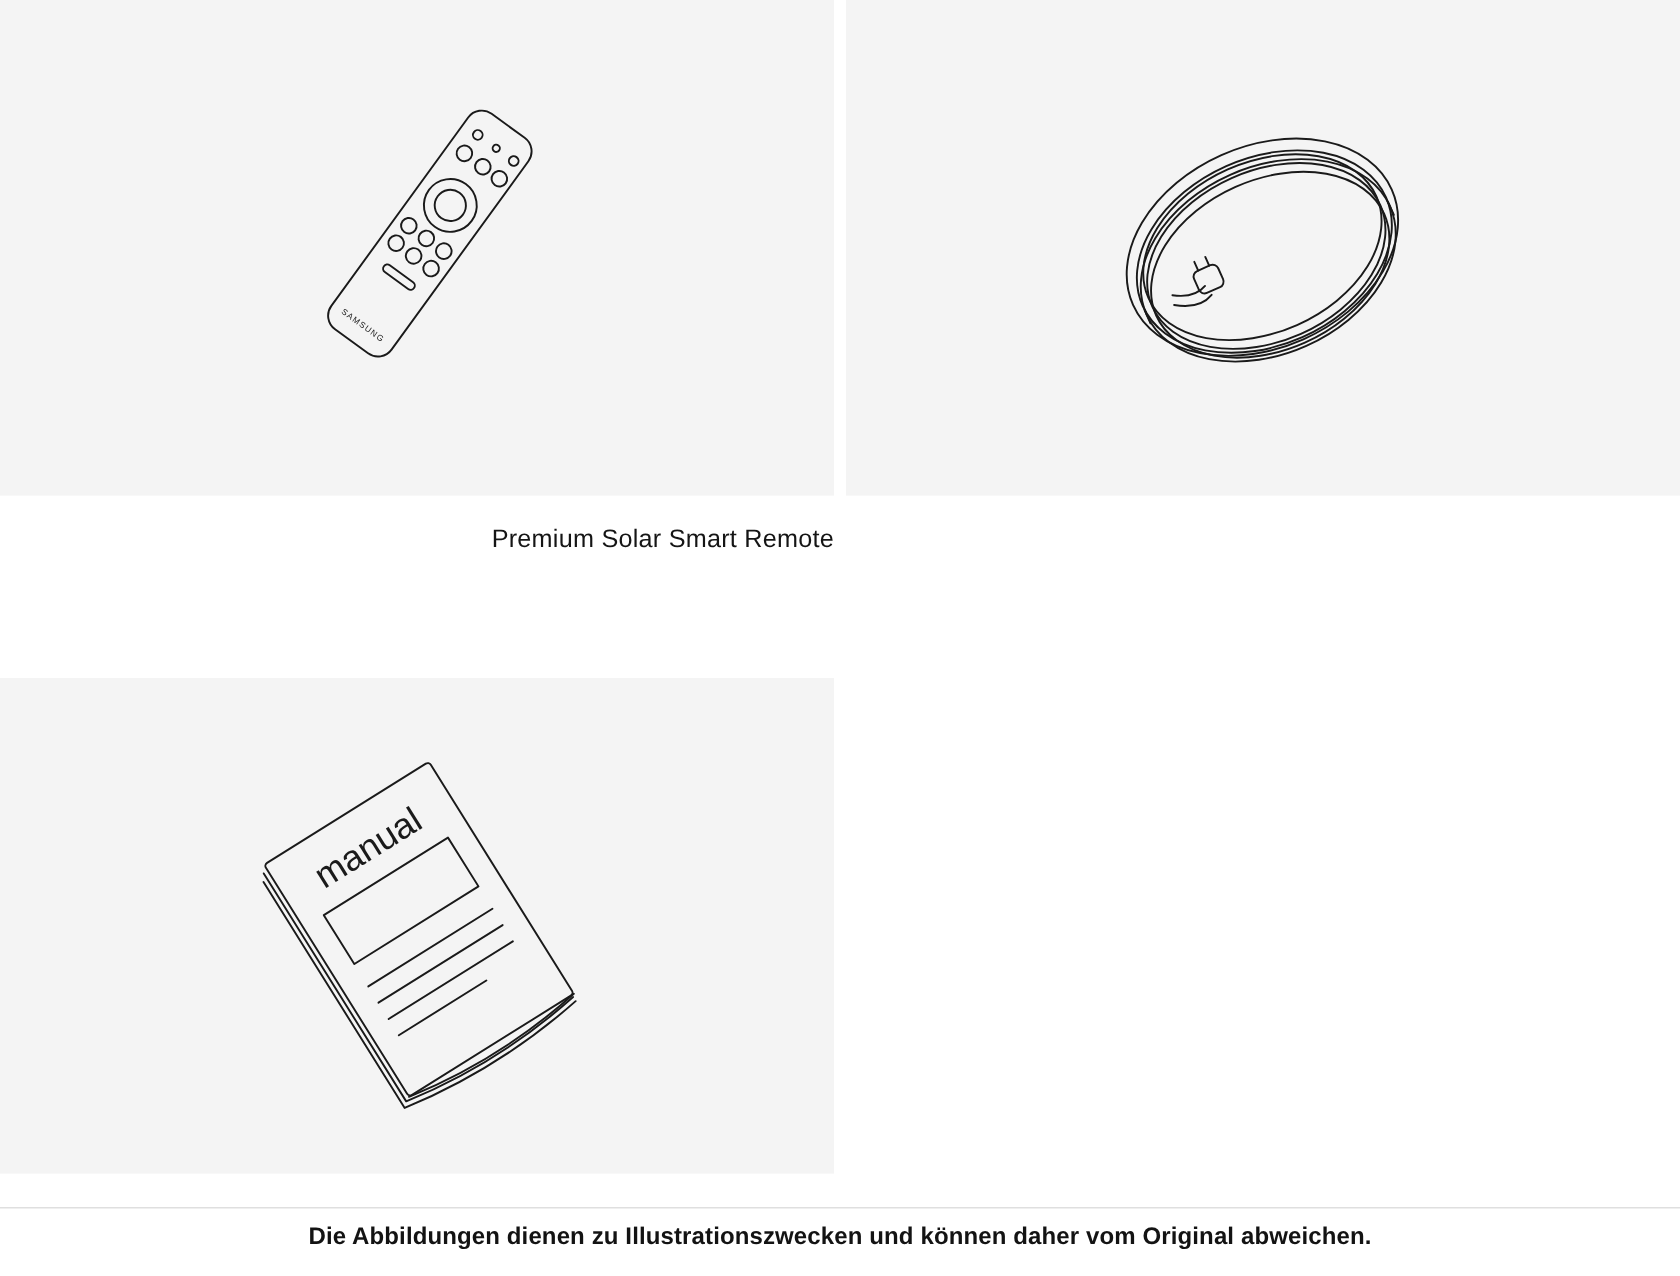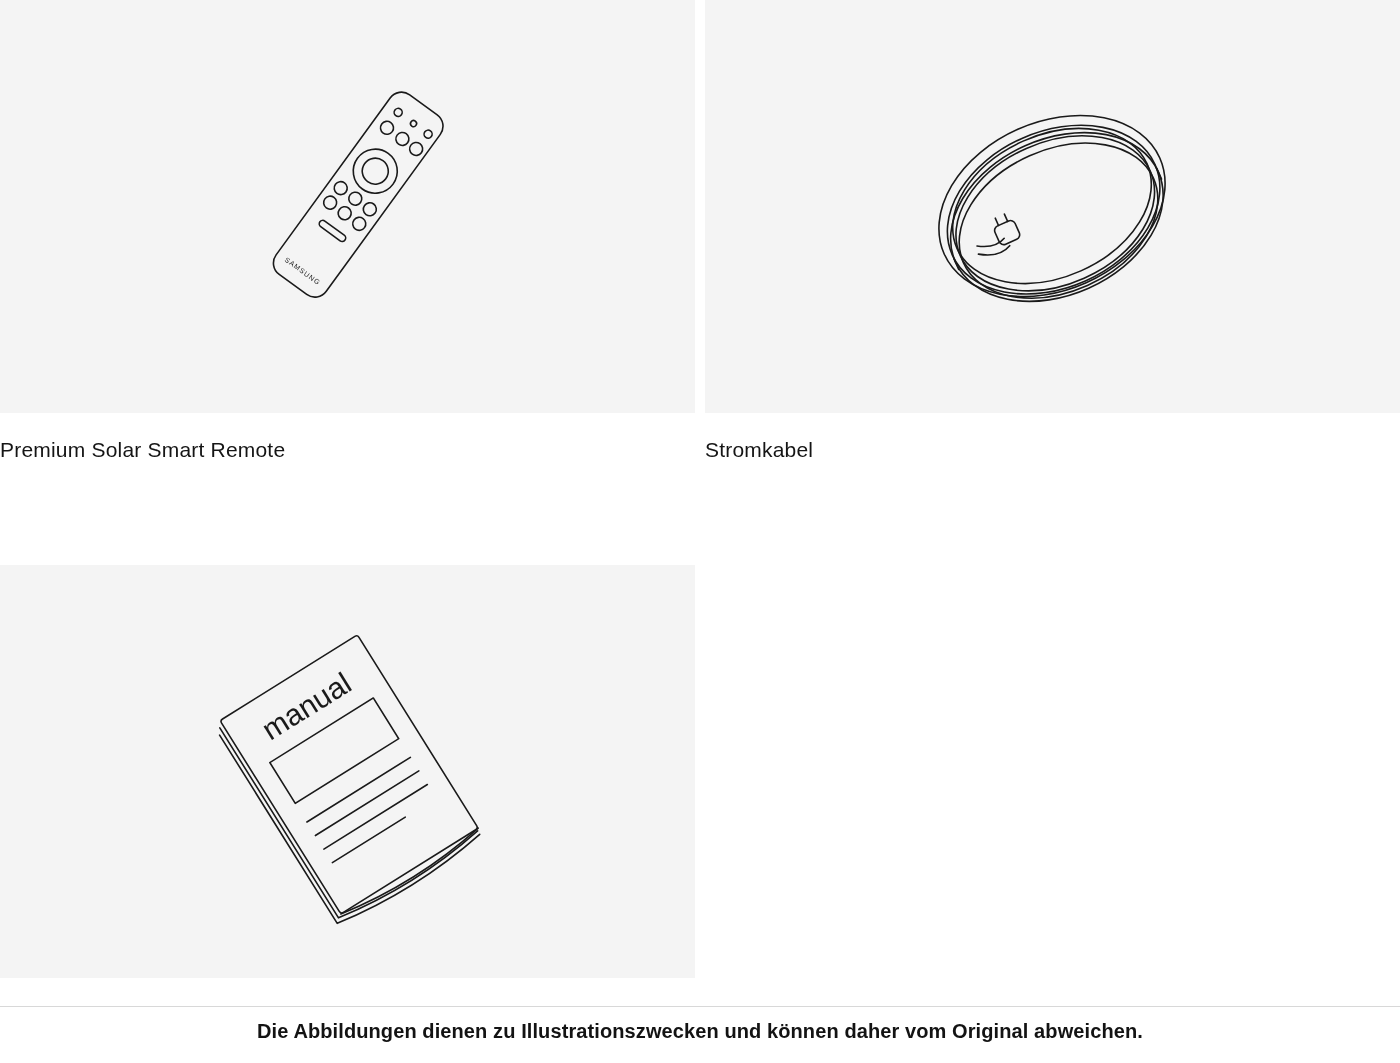--- a/index.html
+++ b/index.html
@@ -35,21 +35,21 @@
     background: #f4f4f4;
     display: flex;
     align-items: center;
     justify-content: center;
     box-sizing: border-box;
   }
   .caption {
     font-size: 21px;
     letter-spacing: 0.2px;
     color: #151515;
-    text-align: left;
+    text-align: right;
     padding-top: 25px;
     padding-bottom: 10px;
     width: 695px;
     font-weight: 400;
   }
   .row2 {
     margin-top: 93px;
   }
   .footer-wrap {
     position: absolute;
@@ -127,21 +127,20 @@
           <g transform="translate(272,246) rotate(-24)">
             <path d="M0 0 q 16 10 28 4"></path>
             <path d="M-2 8 q 18 12 32 5"></path>
             <rect x="22" y="-10" width="22" height="20" rx="5"></rect>
             <path d="M28 -10 L28 -18"></path>
             <path d="M38 -10 L38 -18"></path>
           </g>
         </g>
       </svg>
     </div>
-    <div class="caption">Stromkabel</div>
   </div>
 
   <div class="cell row2">
     <div class="thumb">
       <svg width="695" height="413" viewBox="0 0 695 413">
         <g fill="none" stroke="#1a1a1a" stroke-width="1.6" stroke-linecap="round" stroke-linejoin="round">
           <g transform="rotate(-32 347 206)">
             <rect x="266" y="96" width="162" height="228" rx="3"></rect>
             <path d="M266 324 q 81 14 162 0"></path>
             <path d="M262 102 L262 326 q 82 14 164 0"></path>

